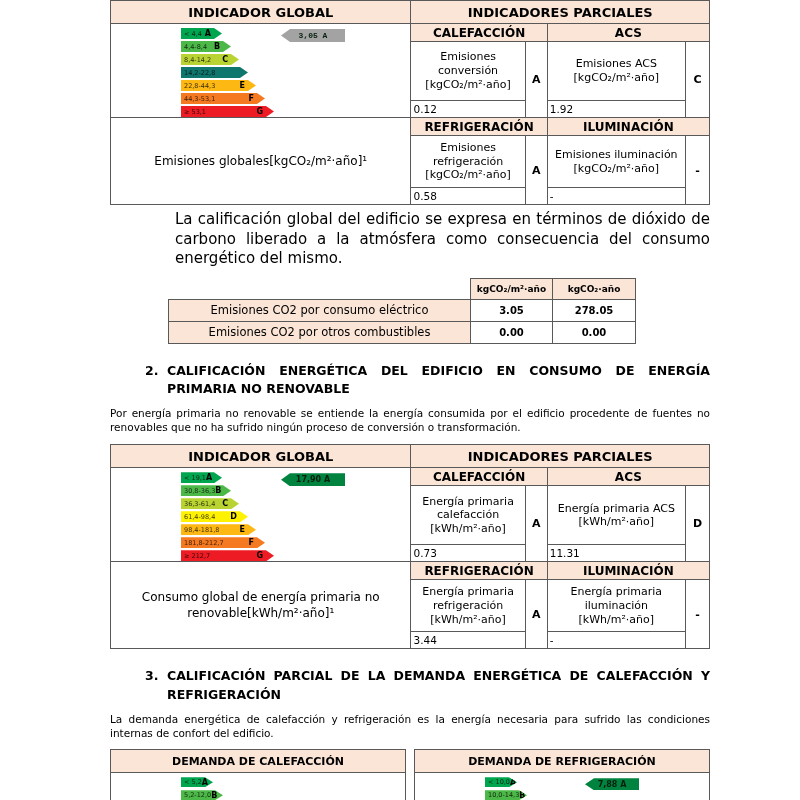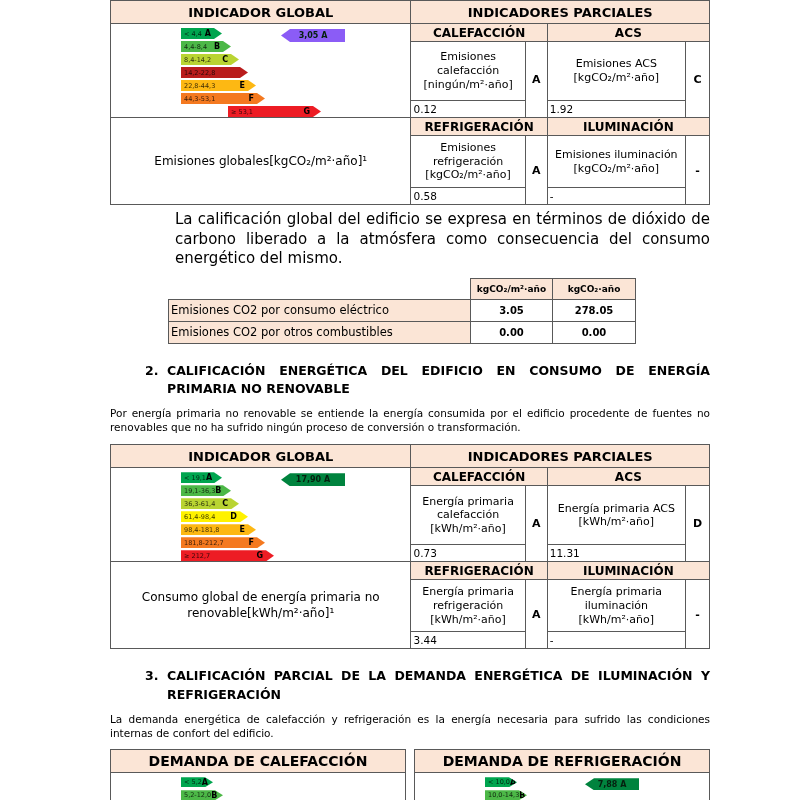--- a/index.html
+++ b/index.html
@@ -30,31 +30,31 @@
           clip-path:polygon(0 50%,9px 0,100% 0,100% 100%,9px 100%);
           display:flex;align-items:center;justify-content:center;
           font-size:8px;font-weight:bold;color:#05200f;}
   .marker.sm{width:54px;height:12px;}
 
   .note{font-size:15px;margin:5px 0 0 65px;width:535px;text-align:justify;line-height:1.3;font-weight:500;}
 
   .co2{margin:9px 0 0 58px;width:467px;}
   .co2 th{font-size:9px;background:#fbe5d6;height:20px;font-weight:bold;}
   .co2 .noborder{border:none;background:#fff;}
-  .co2 td.lab{background:#fbe5d6;font-size:11.5px;height:21px;}
+  .co2 td.lab{background:#fbe5d6;font-size:11.5px;text-align:center;height:21px;}
   .co2 td.v{font-size:10px;font-weight:bold;text-align:center;}
 
   .sec-head{display:flex;padding-left:35px;font-weight:bold;font-size:12.5px;line-height:1.5;margin-top:18px;}
   .sec-num{width:22px;flex-shrink:0;}
   .sec-text{flex:1;text-align:justify;}
   .para{font-size:10.5px;text-align:justify;line-height:1.35;margin-top:7px;font-weight:500;}
 
   .demand-row{display:flex;gap:8px;margin-top:9px;}
   .demand{width:296px;}
-  .demand th.main{font-size:14px;}
+  .demand th.main{font-size:11px;}
   .demand .scalecell{height:92px;}
   .mt10{margin-top:10px;}
 </style>
 </head>
 <body>
 
 <div class="content">
 
   <table class="main-table">
     <colgroup>
@@ -77,44 +77,44 @@
                 <span class="bletter">A</span>
               </div>
               <div class="bar" style="width: 50px; background: rgb(76, 184, 71);">
                 <span class="range">4,4-8,4</span>
                 <span class="bletter">B</span>
               </div>
               <div class="bar" style="width: 58px; background: rgb(185, 212, 50);">
                 <span class="range">8,4-14,2</span>
                 <span class="bletter">C</span>
               </div>
-              <div class="bar" style="width: 67px; background: #b91c1c; gap: 32px;">
+              <div class="bar" style="width: 67px; background: #0f766e; gap: 32px;">
                 <span class="range">14,2-22,8</span>
                 <span class="bletter">D</span>
               </div>
               <div class="bar" style="width: 75px; background: rgb(253, 184, 19);">
                 <span class="range">22,8-44,3</span>
                 <span class="bletter">E</span>
               </div>
               <div class="bar" style="width: 84px; background: rgb(244, 121, 32);">
                 <span class="range">44,3-53,1</span>
                 <span class="bletter">F</span>
               </div>
-              <div class="bar" style="width: 93px; background: rgb(237, 28, 36); margin-left: 47px;">
+              <div class="bar" style="width: 93px; background: rgb(237, 28, 36);">
                 <span class="range">≥ 53,1</span>
                 <span class="bletter">G</span>
               </div>
             </div>
-        <div class="marker" style="background: #8b5cf6;">3,05 A</div>
+        <div class="marker" style="background: #a3a3a3; font-family: Liberation Mono, monospace;">3,05 A</div>
       </td>
       <th class="sub" colspan="2">CALEFACCIÓN</th>
       <th class="sub" colspan="2">ACS</th>
     </tr>
     <tr class="r-lbl">
-      <td class="lbl">Emisiones calefacción [ningún/m²·año]</td>
+      <td class="lbl">Emisiones conversión [kgCO₂/m²·año]</td>
       <td class="letter" rowspan="2">A</td>
       <td class="lbl">Emisiones ACS [kgCO₂/m²·año]</td>
       <td class="letter" rowspan="2">C</td>
     </tr>
     <tr>
       <td class="val">0.12</td>
       <td class="val">1.92</td>
     </tr>
     <tr>
       <td class="glabel" rowspan="3">Emisiones globales[kgCO₂/m²·año]¹</td>
@@ -181,21 +181,21 @@
       <th class="main" colspan="4">INDICADORES PARCIALES</th>
     </tr>
     <tr>
       <td class="scalecell" rowspan="3">
         <div class="scale">
               <div class="bar" style="width: 41px; background: rgb(0, 165, 79);">
                 <span class="range">&lt; 19,1</span>
                 <span class="bletter">A</span>
               </div>
               <div class="bar" style="width: 50px; background: rgb(76, 184, 71);">
-                <span class="range">19,1-36,3</span>
+                <span class="range">30,8-36,3</span>
                 <span class="bletter">B</span>
               </div>
               <div class="bar" style="width: 58px; background: rgb(185, 212, 50);">
                 <span class="range">36,3-61,4</span>
                 <span class="bletter">C</span>
               </div>
               <div class="bar" style="width: 67px; background: rgb(255, 242, 0);">
                 <span class="range">61,4-98,4</span>
                 <span class="bletter">D</span>
               </div>
@@ -240,21 +240,21 @@
     </tr>
     <tr>
       <td class="val">3.44</td>
       <td class="val">-</td>
     </tr>
   </tbody>
     </table>
 
   <div class="sec-head">
     <span class="sec-num">3.</span>
-    <span class="sec-text">CALIFICACIÓN PARCIAL DE LA DEMANDA ENERGÉTICA DE ILUMINACIÓN Y REFRIGERACIÓN</span>
+    <span class="sec-text">CALIFICACIÓN PARCIAL DE LA DEMANDA ENERGÉTICA DE CALEFACCIÓN Y REFRIGERACIÓN</span>
   </div>
   <div class="para">La demanda energética de calefacción y refrigeración es la energía necesaria para sufrido las condiciones internas de confort del edificio.</div>
 
   <div class="demand-row">
     <table class="demand">
       <tbody>
           <tr>
         <th class="main">DEMANDA DE CALEFACCIÓN</th>
       </tr>
       <tr>

